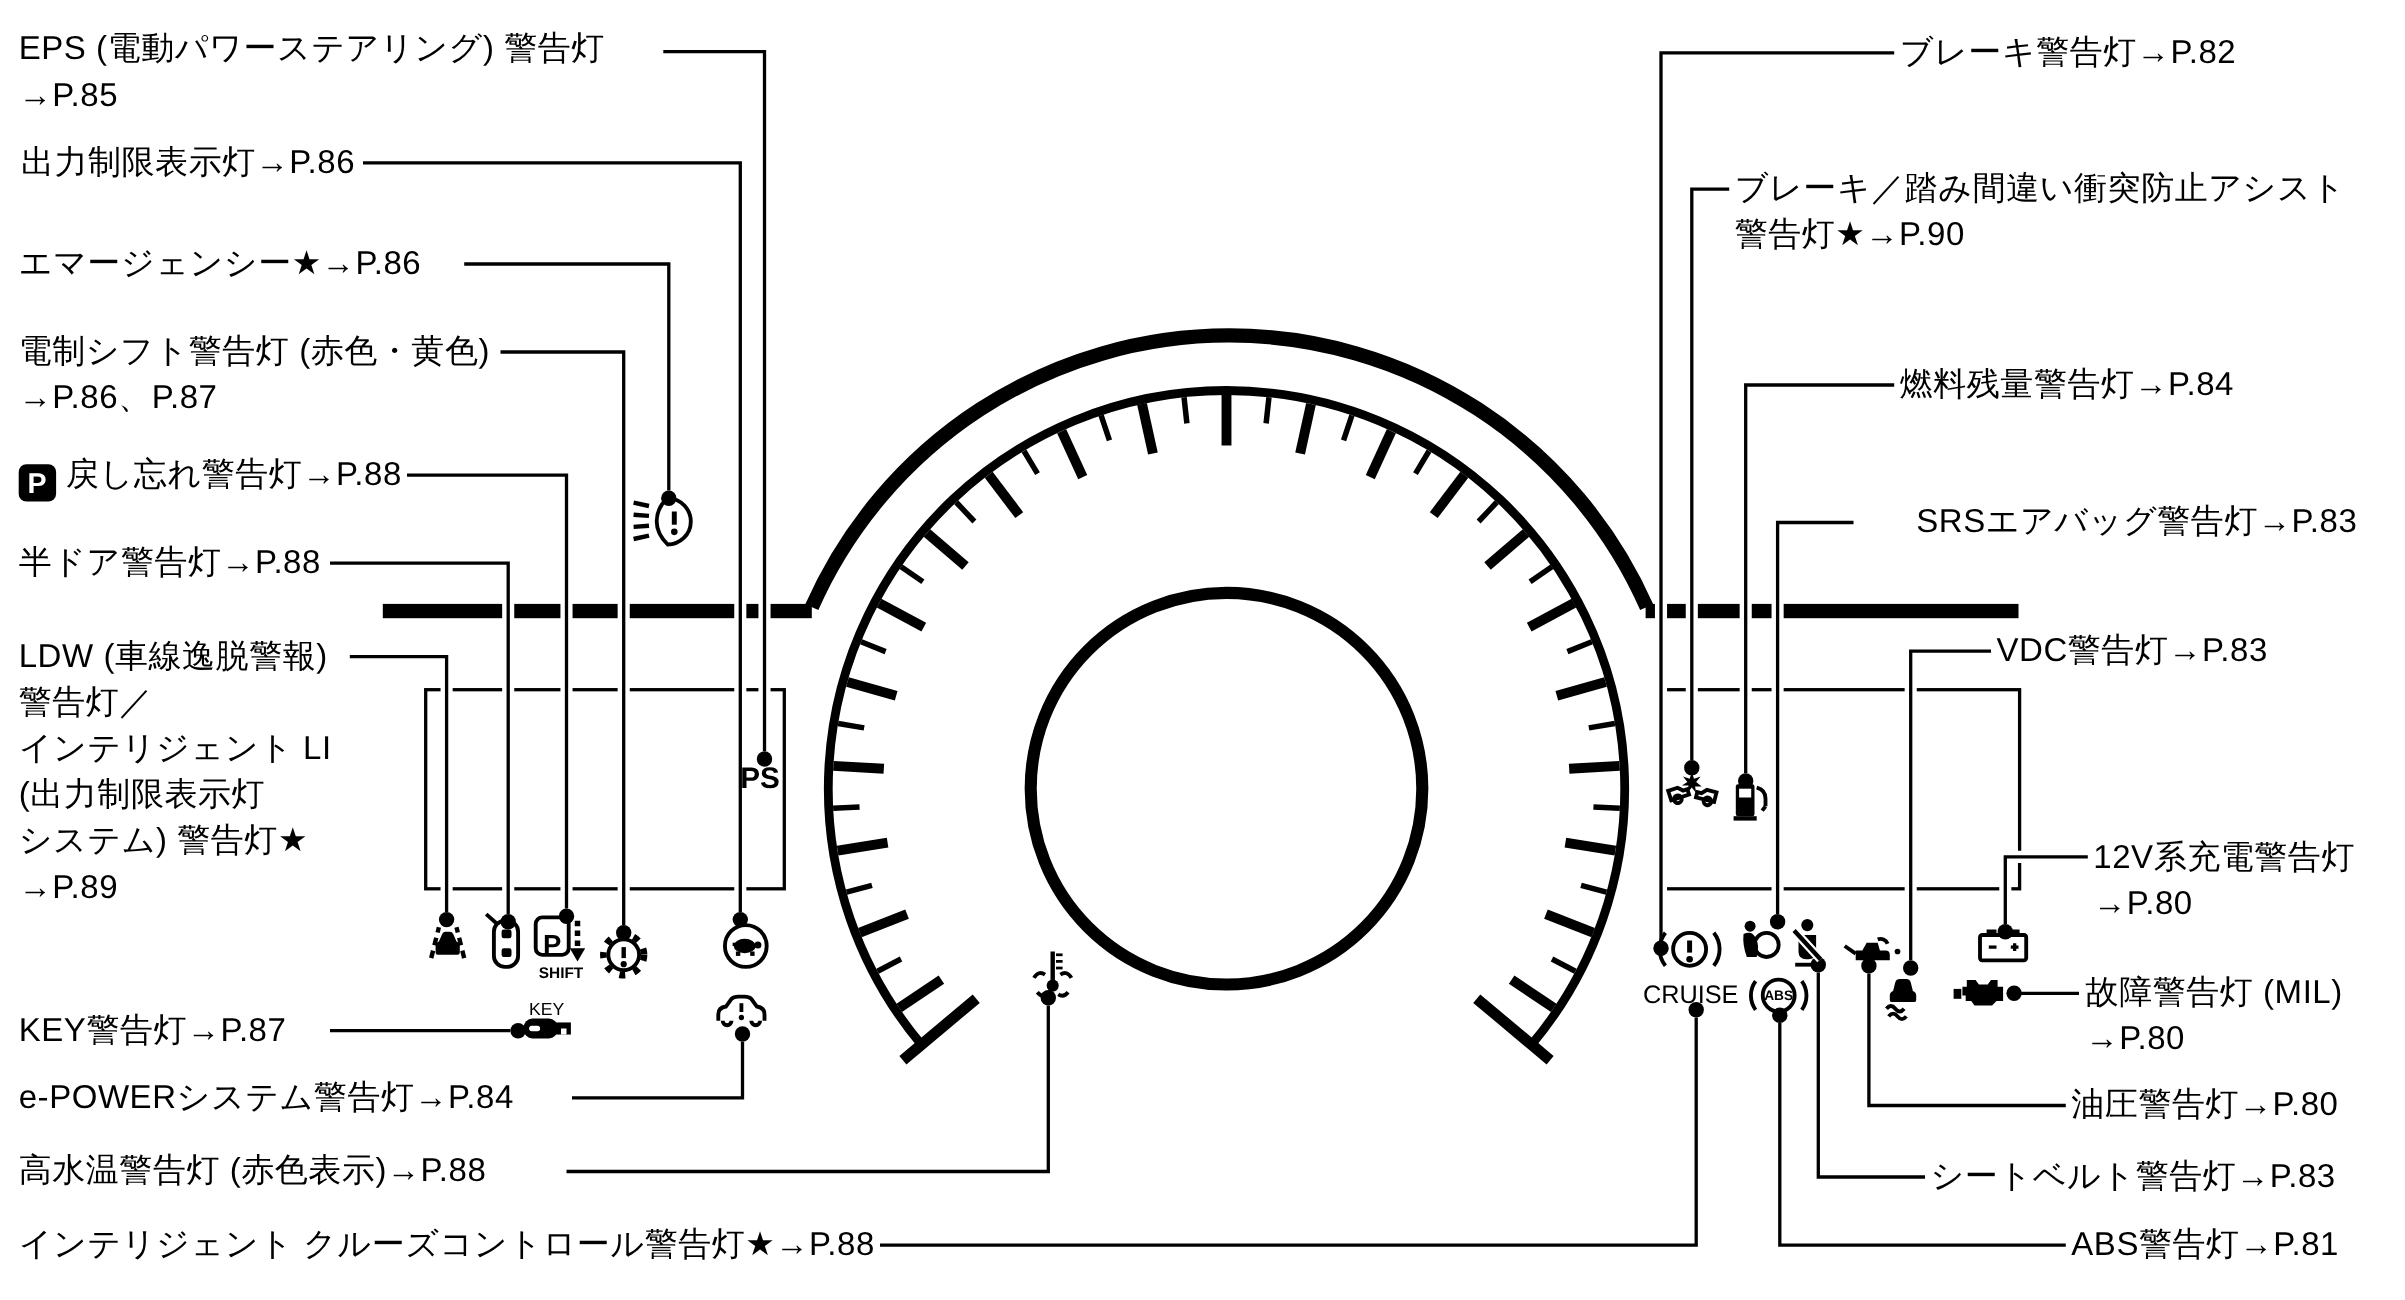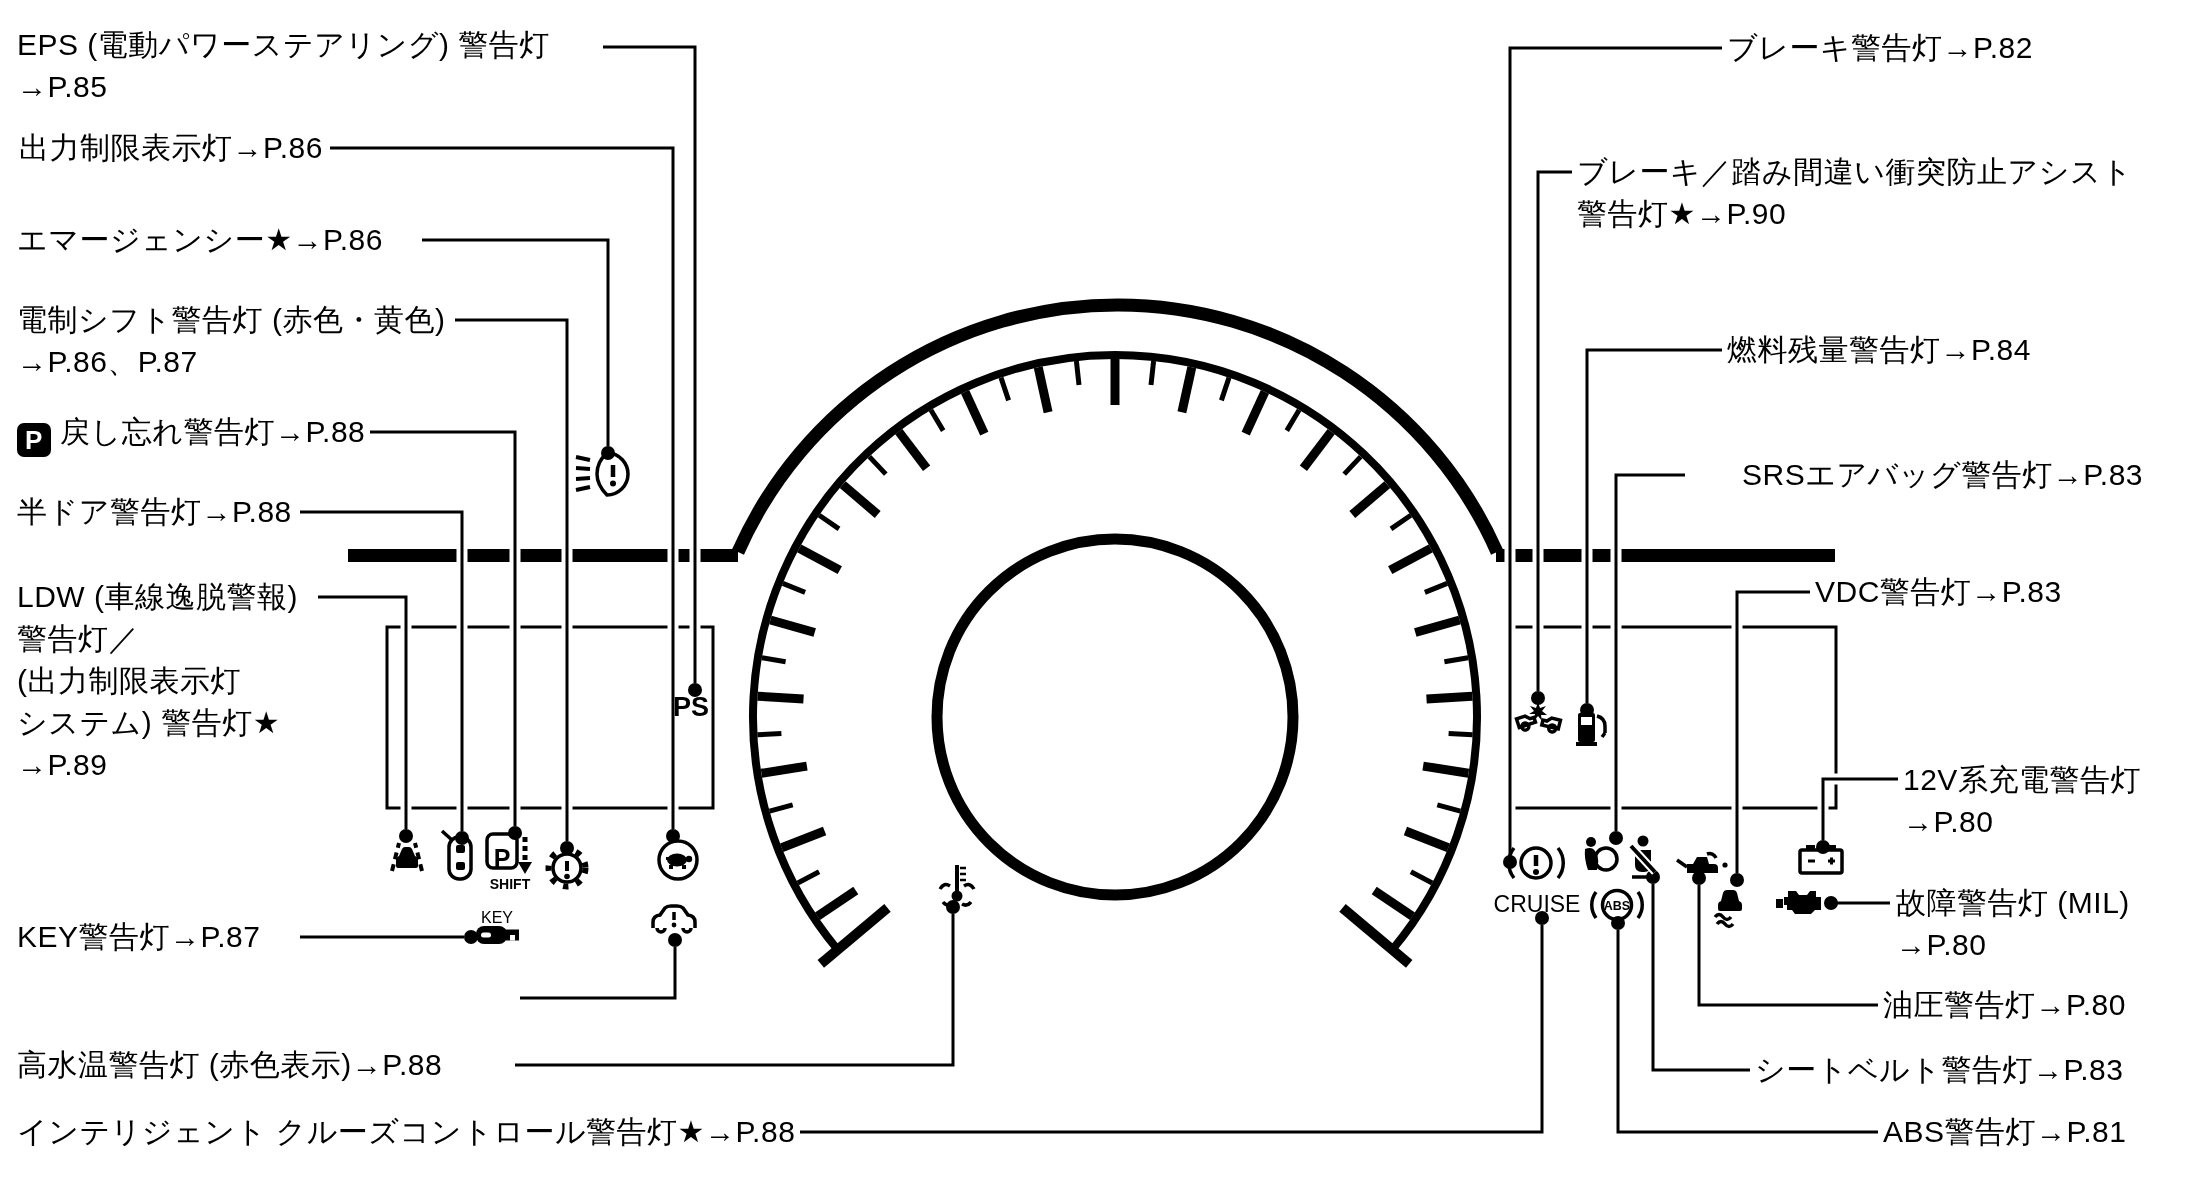--- a/index.html
+++ b/index.html
@@ -336,27 +336,31 @@
 </div>
 <div class="label" style="left:17px;top:411px">
   <div class="ln"><span class="p-badge">P</span><span>戻し忘れ警告灯→P.88</span></div>
 </div>
 <div class="label" style="left:17px;top:491px">
   <div class="ln">半ドア警告灯→P.88</div>
 </div>
 <div class="label" style="left:17px;top:576px">
   <div class="ln">LDW (車線逸脱警報)</div>
   <div class="ln">警告灯／</div>
+  <div class="ln">インテリジェント LI</div>
   <div class="ln">(出力制限表示灯</div>
   <div class="ln">システム) 警告灯★</div>
   <div class="ln">→P.89</div>
 </div>
 <div class="label" style="left:17px;top:916px">
   <div class="ln">KEY警告灯→P.87</div>
 </div>
+<div class="label" style="left:17px;top:977px">
+  <div class="ln">e-POWERシステム警告灯→P.84</div>
+</div>
 <div class="label" style="left:17px;top:1044px">
   <div class="ln">高水温警告灯 (赤色表示)→P.88</div>
 </div>
 <div class="label" style="left:17px;top:1111px">
   <div class="ln">インテリジェント クルーズコントロール警告灯★→P.88</div>
 </div>
 
 <div class="label" style="left:1727px;top:27px">
   <div class="ln">ブレーキ警告灯→P.82</div>
 </div>

